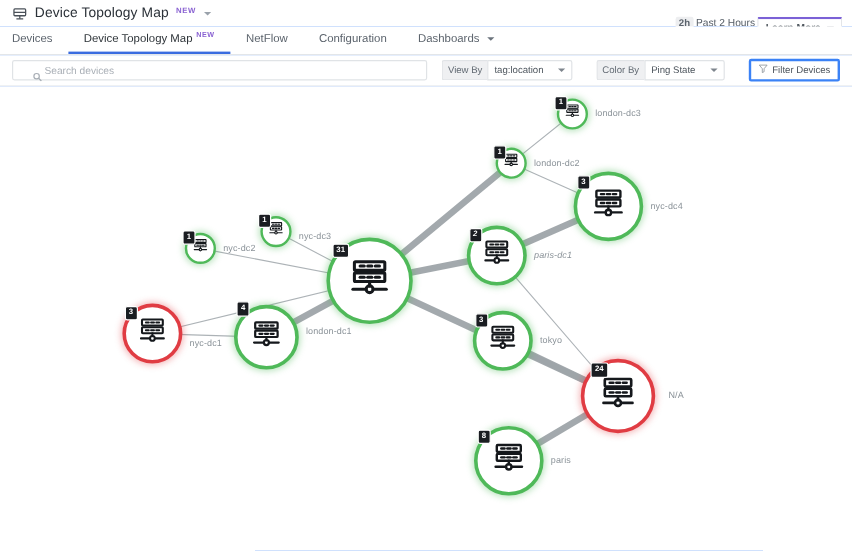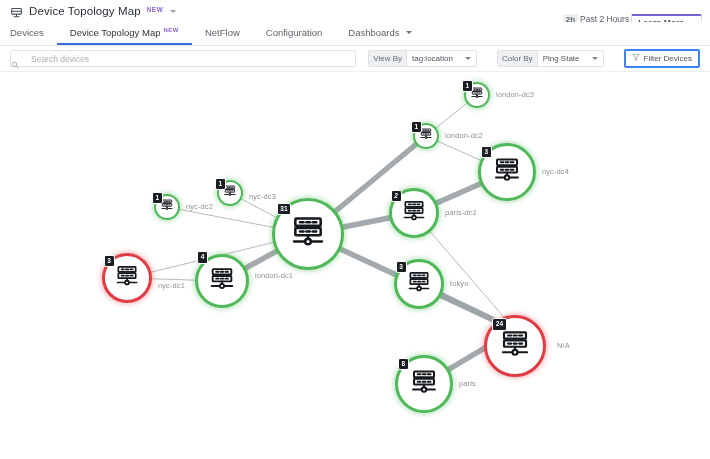--- a/index.html
+++ b/index.html
@@ -60,21 +60,21 @@
   .navtab .new-pill { font-size:6px; position:relative; top:-3px; }
   .navtab .caret-small { border-top-color:#6b737c; margin-left:3px; }
 
   
   .controls {
     height:26px; display:flex; align-items:center; gap:0;
     padding:0 10px; border-bottom:1px solid #eceef0; background:#fff; flex:0 0 auto;
   }
   .search-wrap {
     flex:1 1 auto; height:17px; border:1px solid #e0e3e6; border-radius:2px;
-    display:flex; align-items:center; gap:10px; padding:0 0; background:#fff;
+    display:flex; align-items:center; gap:0; padding:0 16px; background:#fff;
     margin-right:12px;
   }
   .search-wrap .mag { width:8px;height:8px; color:#a8aeb5; flex:0 0 auto;}
   .search-wrap input {
     border:0; outline:0; font-size:8.5px; color:#5b636c; background:transparent;
     width:100%; font-family:inherit;
   }
   .search-wrap input::placeholder { color:#a9afb6; }
 
   .ctl-group { display:flex; align-items:center; margin-right:20px; }
@@ -434,21 +434,21 @@
       <line x1="11" y1="11.7" x2="13.2" y2="11.7"></line>
       <line x1="15" y1="11.7" x2="17.2" y2="11.7"></line>
       <line x1="12" y1="14" x2="12" y2="16.4"></line>
       <circle cx="12" cy="18" r="1.8"></circle>
       <line x1="3.2" y1="18" x2="10" y2="18"></line>
       <line x1="14" y1="18" x2="20.8" y2="18"></line>
     </svg></span>
         <div class="badge" style="left: 1.5px; top: 1.5px;">3</div>
         <div class="node-label" style="left: 56px; top: 20px;">tokyo</div>
       </div>
-      <div class="node" style="left: 515px; top: 274px; width: 52px; height: 62px;">
+      <div class="node" style="left: 515px; top: 258px; width: 52px; height: 62px;">
         <div class="ring red" style="width: 62px; height: 62px;"></div>
         <span class="node-icon">
     <svg viewBox="0 0 24 24" width="33" height="33" fill="none" stroke="currentColor" stroke-width="1.6" stroke-linecap="round">
       <rect x="4" y="3.5" width="16" height="4.6" rx="0.6"></rect>
       <rect x="4" y="9.4" width="16" height="4.6" rx="0.6"></rect>
       <line x1="7" y1="5.8" x2="9.2" y2="5.8"></line>
       <line x1="11" y1="5.8" x2="13.2" y2="5.8"></line>
       <line x1="15" y1="5.8" x2="17.2" y2="5.8"></line>
       <line x1="7" y1="11.7" x2="9.2" y2="11.7"></line>
       <line x1="11" y1="11.7" x2="13.2" y2="11.7"></line>

